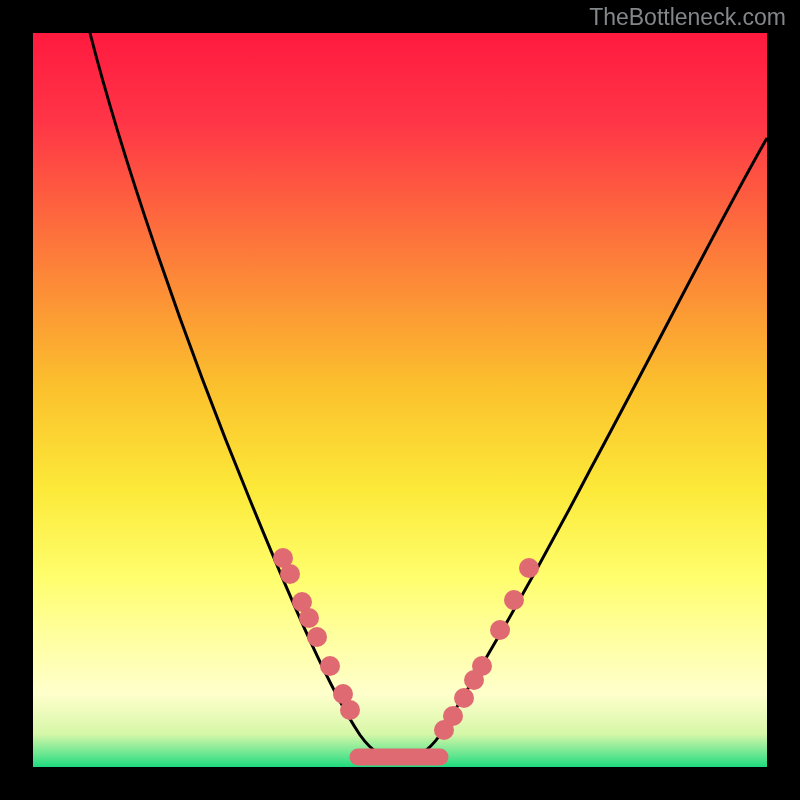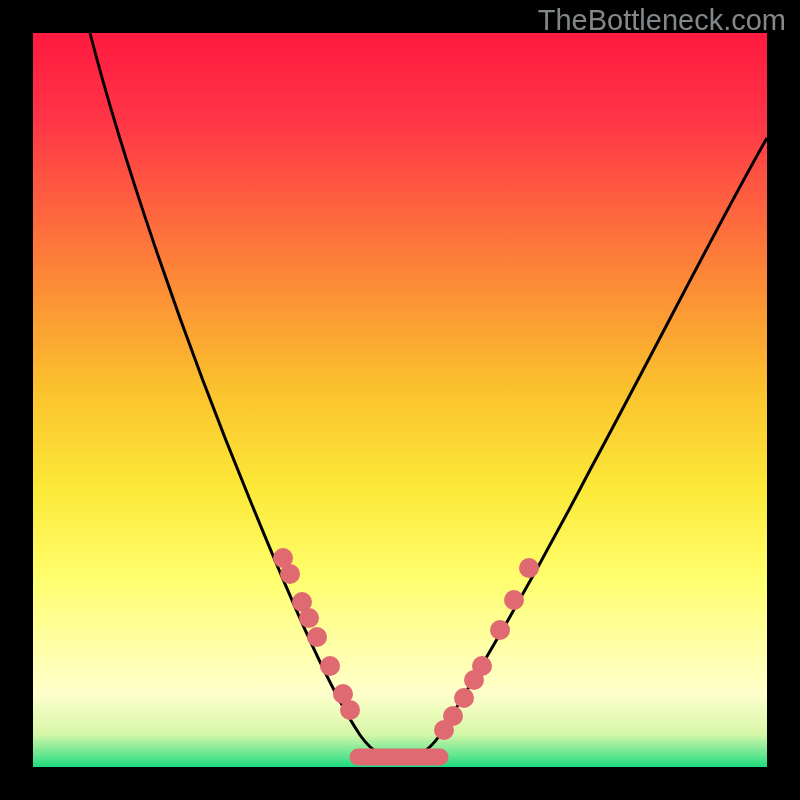--- a/index.html
+++ b/index.html
@@ -16,21 +16,21 @@
     height: 800px;
   }
   svg {
     display: block;
   }
   .watermark {
     position: absolute;
     top: 4px;
     right: 14px;
     font-family: Arial, Helvetica, sans-serif;
-    font-size: 29px;
+    font-size: 23px;
     color: #83878a;
     letter-spacing: 0px;
   }
 </style>
 </head>
 <body>
 
 <div class="canvas-wrap">
   <svg width="800" height="800" viewBox="0 0 800 800">
     <defs>

